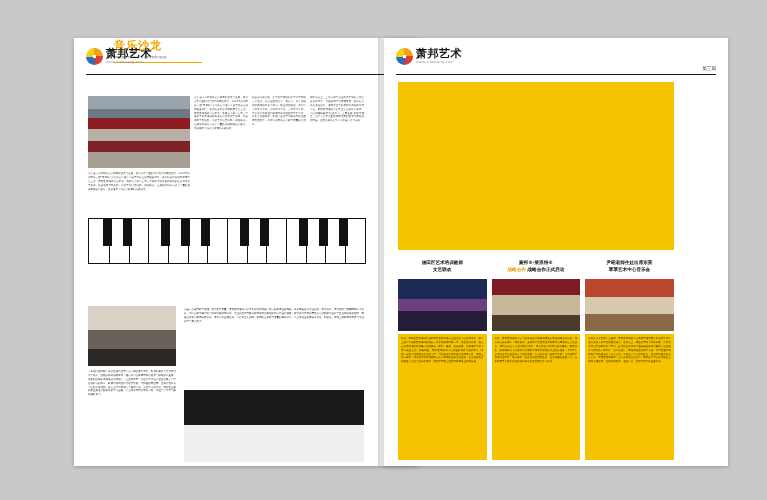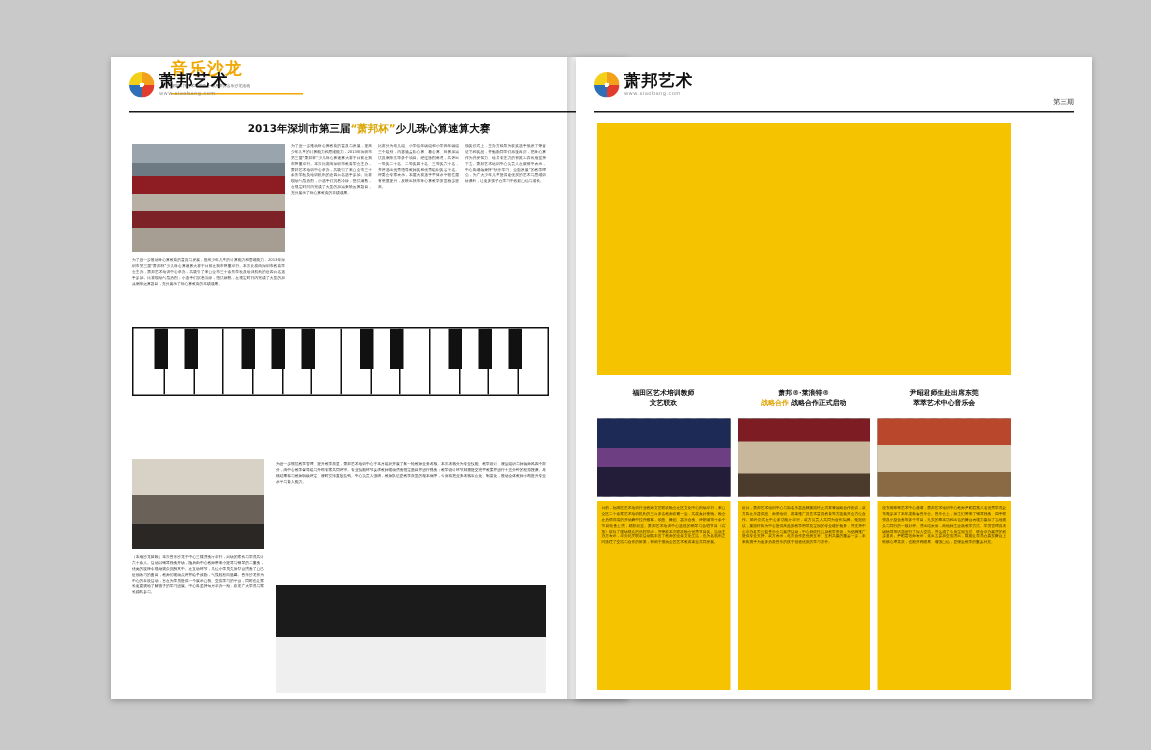--- a/index.html
+++ b/index.html
@@ -144,23 +144,20 @@
       <div class="logo-wrap">
         <div class="logo-mark"></div>
         <div>
           <div class="logo-text">萧邦艺术</div>
           <div class="logo-sub">www.xiaobang.com</div>
         </div>
       </div>
       <div class="page-num">第二期</div>
     </div>
 
-    <div class="headline">
-      <span>2013年深圳市第三届</span><span class="hl-y">“萧邦杯”</span><span>少儿珠心算速算大赛</span>
-    </div>
 
     <div class="photo meeting"></div>
 
     <div class="cols3">
       <div class="col copy">为了进一步推动珠心算教育的普及与发展，提高少年儿童的计算能力和思维能力，2013年深圳市第三届“萧邦杯”少儿珠心算速算大赛于日前在我市隆重举行。本次比赛由深圳市教育学会主办，萧邦艺术培训中心承办，共吸引了来自全市三十余所学校及培训机构的近四百名选手参加。比赛现场气氛热烈，小选手们沉着冷静，指法娴熟，在规定时间内完成了大量的加减乘除运算题目，充分展示了珠心算教育的丰硕成果。</div>
       <div class="col copy">比赛分为幼儿组、小学低年级组和小学高年级组三个组别，内容涵盖听心算、看心算、珠算加减法及乘除法等多个项目。经过激烈角逐，共评出一等奖二十名、二等奖四十名、三等奖六十名，并评选出优秀指导教师奖和优秀组织奖若干名。评委会专家表示，本届大赛选手整体水平较往届有明显提升，反映出我市珠心算教学质量稳步提高。</div>
       <div class="col copy">颁奖仪式上，主办方领导为获奖选手颁发了荣誉证书和奖品，并勉励同学们再接再厉，把珠心算作为开发智力、培养专注力的有效工具长期坚持下去。萧邦艺术培训中心负责人在致辞中表示，中心将继续秉持“快乐学习、全面发展”的教学理念，为广大少年儿童提供更优质的艺术与思维训练课程，让更多孩子在学习中收获自信与成长。</div>
     </div>
 
     <div class="underphoto copy">为了进一步推动珠心算教育的普及与发展，提高少年儿童的计算能力和思维能力，2013年深圳市第三届“萧邦杯”少儿珠心算速算大赛于日前在我市隆重举行。本次比赛由深圳市教育学会主办，萧邦艺术培训中心承办，共吸引了来自全市三十余所学校及培训机构的近四百名选手参加。比赛现场气氛热烈，小选手们沉着冷静，指法娴熟，在规定时间内完成了大量的加减乘除运算题目，充分展示了珠心算教育的丰硕成果。</div>

